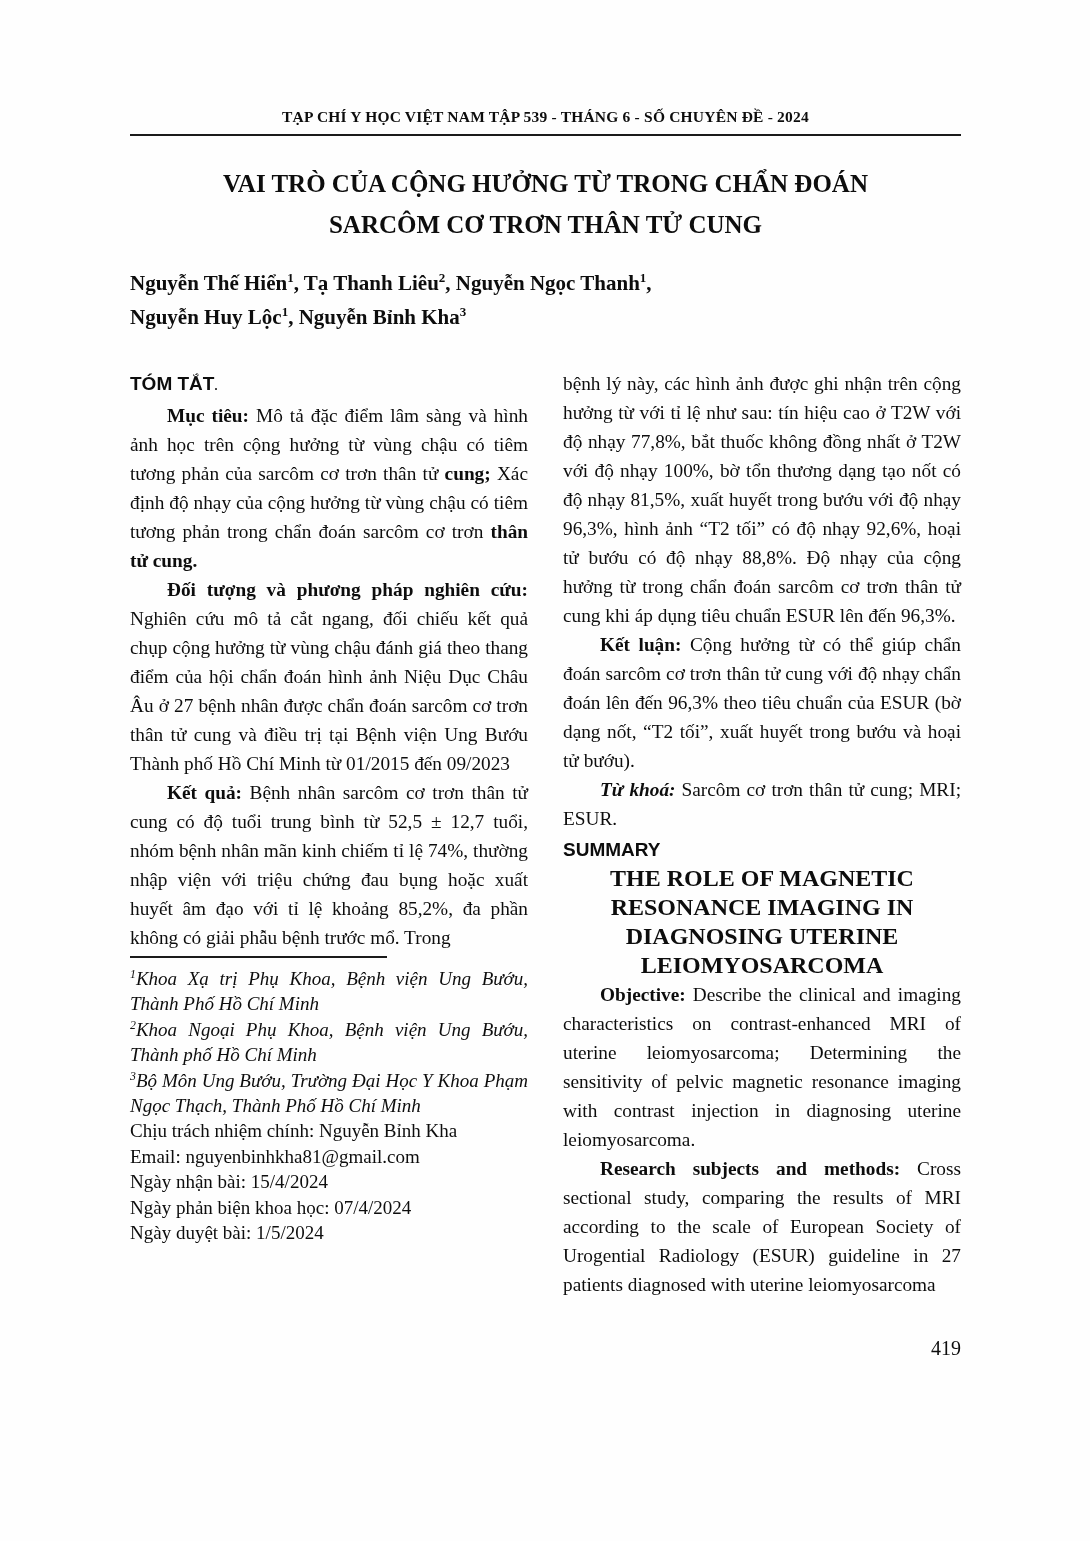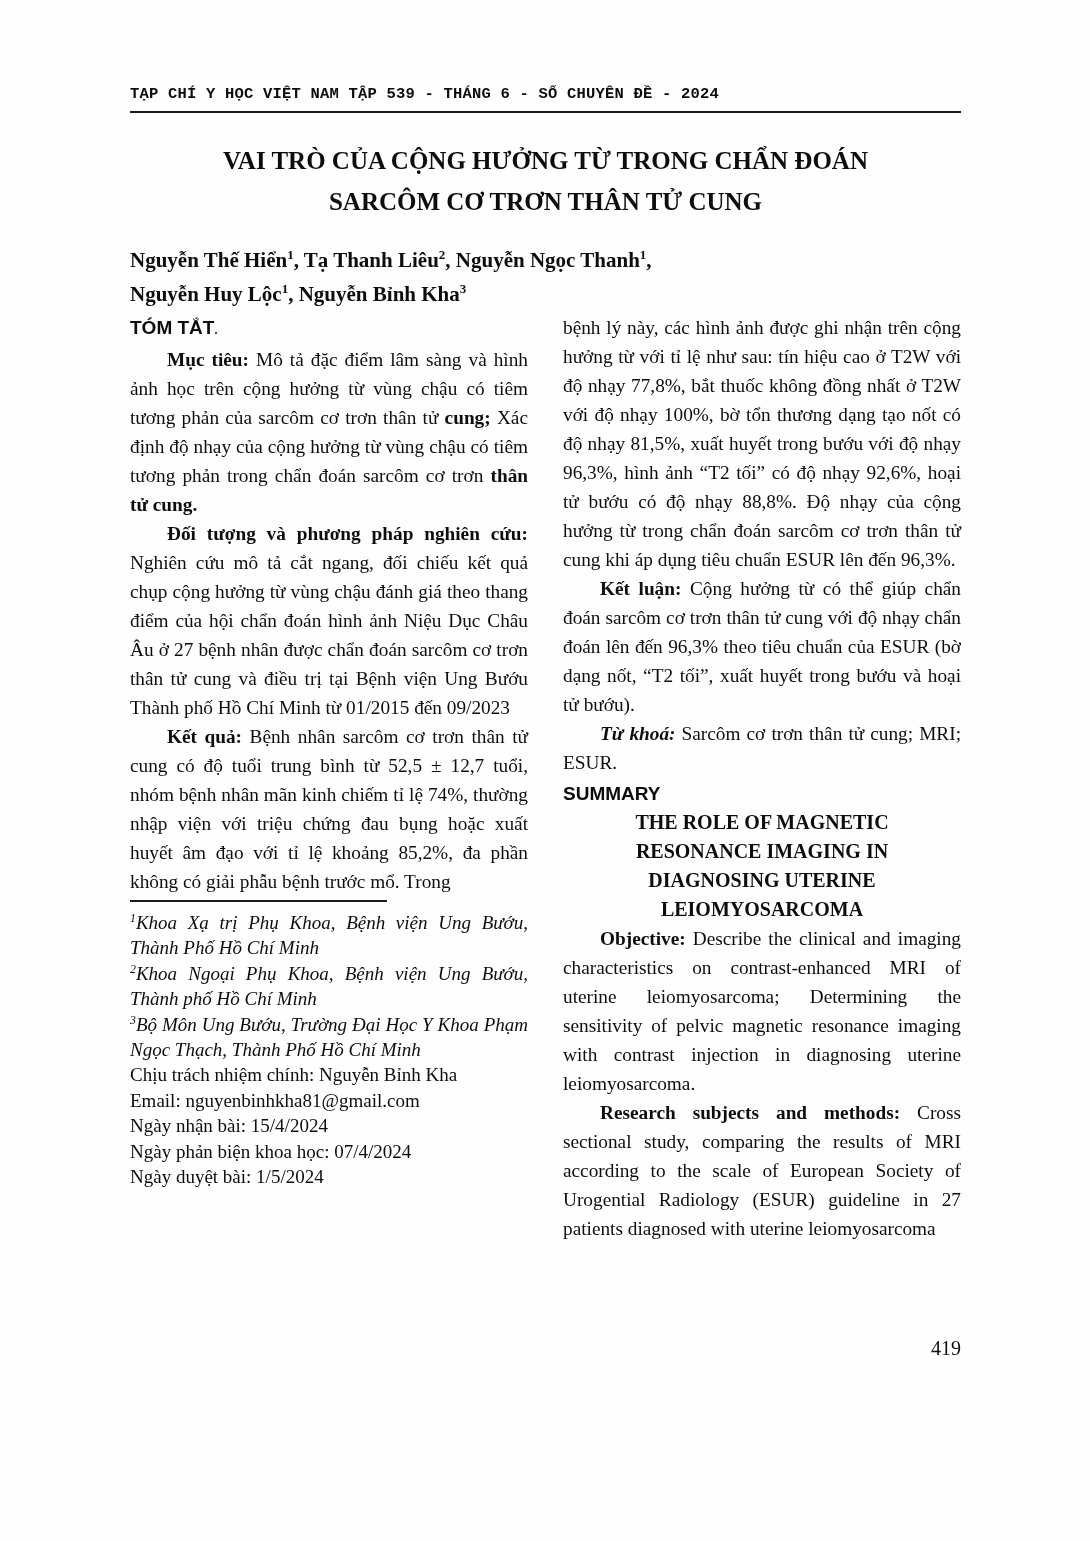--- a/index.html
+++ b/index.html
@@ -3,41 +3,41 @@
 <meta charset="utf-8">
 <style>
   html, body { margin: 0; padding: 0; background: #d8d8d8; }
   .page {
     width: 1090px; height: 1541px; margin: 0 auto; background: #fefefe;
     position: relative; overflow: hidden;
     font-family: "Liberation Serif", "DejaVu Serif", serif; color: #0d0d0d;
   }
   .content { position: absolute; left: 130px; top: 0; width: 831px; }
   .journal-header {
-    padding-top: 85px; 
-    font-family: Liberation Mono, monospace;
+    padding-top: 108px; text-align: center;
+    font-family: Liberation Serif, serif;
     font-weight: bold; font-size: 15.5px; letter-spacing: 0.2px;
   }
   .header-rule { border: none; border-top: 2px solid #1a1a1a; margin: 8px 0 0 0; }
   .main-title { margin-top: 27px; text-align: center; font-weight: bold; font-size: 25px; line-height: 41px; }
   .authors { margin-top: 21px; font-weight: bold; font-size: 21px; line-height: 34px; }
-  .columns { margin-top: 2px; display: flex; gap: 35px; }
+  .columns { margin-top: 35px; display: flex; gap: 35px; }
   .col { width: 398px; font-size: 19.3px; line-height: 29px; text-align: justify; }
   .section-heading {
     font-family: "Liberation Sans", "DejaVu Sans", sans-serif;
     font-weight: bold; font-size: 19px;
   }
   .heading-period { font-family: "Liberation Serif", "DejaVu Serif", serif; font-size: 12px; }
   p.para { margin: 0; text-indent: 37px; }
   p.para.noindent { text-indent: 0; }
   sup { font-size: 0.62em; line-height: 0; vertical-align: super; }
   .footnote-block { margin-top: 4px; }
   .footnote-rule { width: 257px; border: none; border-top: 2px solid #1a1a1a; margin: 0 0 8px 0; }
   p.footnote { margin: 0; font-size: 19px; line-height: 25.4px; text-align: justify; }
-  .summary-title { font-weight: bold; text-align: center; font-size: 20px; line-height: 29px; }
+  .summary-title { font-weight: bold; text-align: center; font-size: 24px; line-height: 29px; }
   .summary-heading-row { margin-top: 2px; }
   .page-number { position: absolute; right: 129px; top: 1337px; font-size: 20px; }
 </style>
 </head>
 <body>
 
 <div class="page">
   <div class="content">
 
     <div class="journal-header">TẠP CHÍ Y HỌC VIỆT NAM TẬP 539 - THÁNG 6 - SỐ CHUYÊN ĐỀ - 2024</div>

